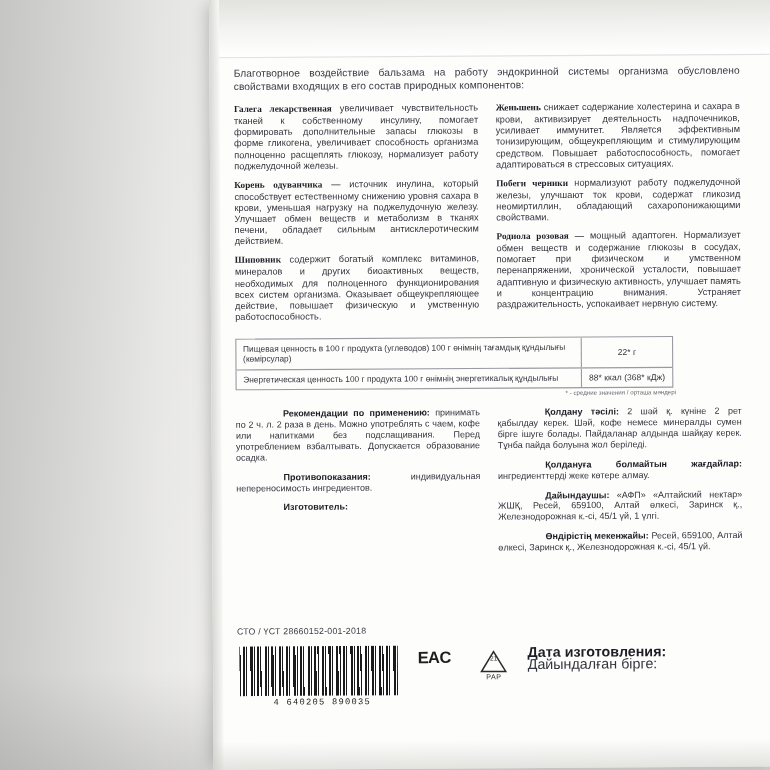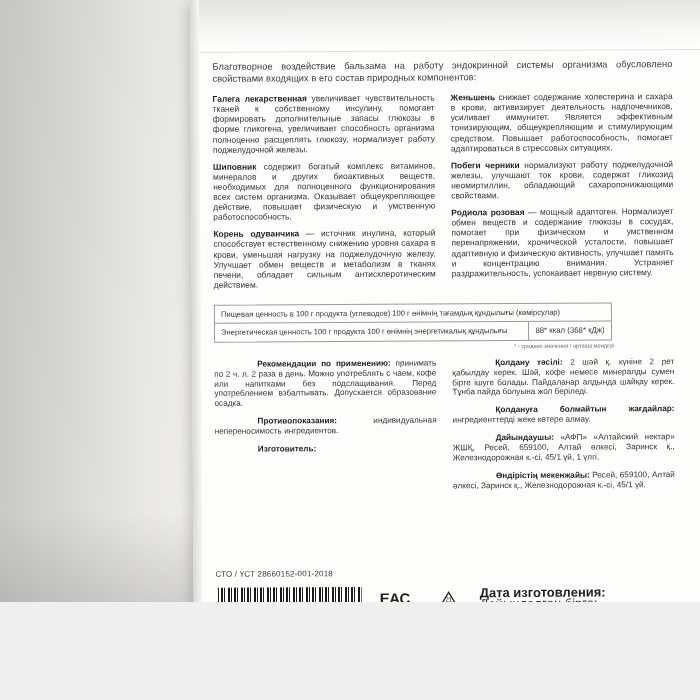--- a/index.html
+++ b/index.html
@@ -9,21 +9,21 @@
   body {
     width: 700px;
     height: 700px;
     background: #efefef;
     font-family: "Liberation Sans", sans-serif;
     overflow: hidden;
   }
   .scene {
     position: relative;
     width: 700px;
-    height: 602px;
+    height: 700px;
     background: #e9e9e7;
     overflow: hidden;
   }
   
   .bg {
     position: absolute;
     inset: 0;
     background:
       linear-gradient(105deg, #e3e3e1 0%, #ececea 25%, #f3f2f0 55%, #e7e6e3 100%);
   }
@@ -97,20 +97,21 @@
     font-size: 8.4px;
     line-height: 10.1px;
     text-align: justify;
     color: #34343f;
     margin-bottom: 7px;
     letter-spacing: 0.02px;
   }
   .herb b {
     font-weight: bold;
     color: #1d1d26;
+    font-family: Liberation Serif, serif;
   }
 
   
   .table {
     margin-top: 8px;
     border: 0.8px solid #9a9aa2;
     width: 396px;
     font-size: 7.6px;
     line-height: 9.4px;
     color: #34343d;
@@ -260,26 +261,26 @@
 
       <div class="intro">Благотворное воздействие бальзама на работу эндокринной системы организма обусловлено свойствами входящих в его состав природных компонентов:</div>
 
       <div class="cols">
         <div class="col">
           <div class="herb">
             <b>Галега лекарственная</b>
             <span>увеличивает чувствительность тканей к собственному инсулину, помогает формировать дополнительные запасы глюкозы в форме гликогена, увеличивает способность организма полноценно расщеплять глюкозу, нормализует работу поджелудочной железы.</span>
           </div>
           <div class="herb">
+            <b>Корень одуванчика</b>
+            <span>— источник инулина, который способствует естественному снижению уровня сахара в крови, уменьшая нагрузку на поджелудочную железу. Улучшает обмен веществ и метаболизм в тканях печени, обладает сильным анти­склеротическим действием.</span>
+          </div>
+          <div class="herb">
             <b>Шиповник</b>
             <span>содержит богатый комплекс витаминов, минералов и других биоактивных веществ, необходимых для полноценного функционирования всех систем организма. Оказывает общеукрепляющее действие, повышает физическую и умственную работоспособность.</span>
-          </div>
-          <div class="herb">
-            <b>Корень одуванчика</b>
-            <span>— источник инулина, который способствует естественному снижению уровня сахара в крови, уменьшая нагрузку на поджелудочную железу. Улучшает обмен веществ и метаболизм в тканях печени, обладает сильным анти­склеротическим действием.</span>
           </div>
         </div>
         <div class="col">
           <div class="herb">
             <b>Женьшень</b>
             <span>снижает содержание холестерина и сахара в крови, активизирует деятельность надпочечников, усиливает иммунитет. Является эффективным тонизирующим, общеукрепляющим и стимулирующим средством. Повышает работоспособность, помогает адаптироваться в стрессовых ситуациях.</span>
           </div>
           <div class="herb">
             <b>Побеги черники</b>
             <span>нормализуют работу поджелудочной железы, улучшают ток крови, содержат гликозид неомиртиллин, обладающий сахаропонижающими свойствами.</span>
@@ -287,20 +288,21 @@
           <div class="herb">
             <b>Родиола розовая</b>
             <span>— мощный адаптоген. Нормализует обмен веществ и содержание глюкозы в сосудах, помогает при физическом и умственном перенапряжении, хронической усталости, повышает адаптивную и физическую активность, улучшает память и концентрацию внимания. Устраняет раздражительность, успокаивает нервную систему.</span>
           </div>
         </div>
       </div>
 
       <div class="table">
         <div class="trow">
           <div class="tcell-l">Пищевая ценность в 100 г продукта (углеводов) 100 г өнімнің тағамдық құндылығы (көмірсулар)</div>
+          <div class="tcell-r">22* г</div>
         </div>
         <div class="trow">
           <div class="tcell-l">Энергетическая ценность 100 г продукта 100 г өнімнің энергетикалық құндылығы</div>
           <div class="tcell-r">88* ккал (368* кДж)</div>
         </div>
       </div>
       <div class="table-note">* - средние значения / орташа мәндері</div>
 
       <div class="lower">
         <div class="col">

